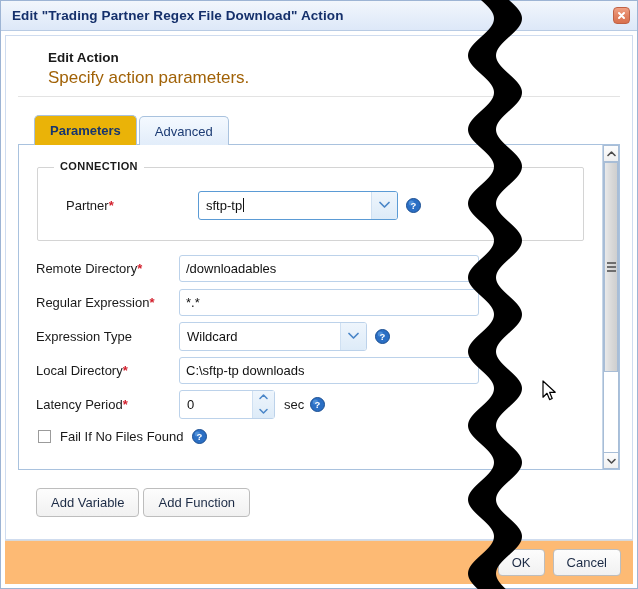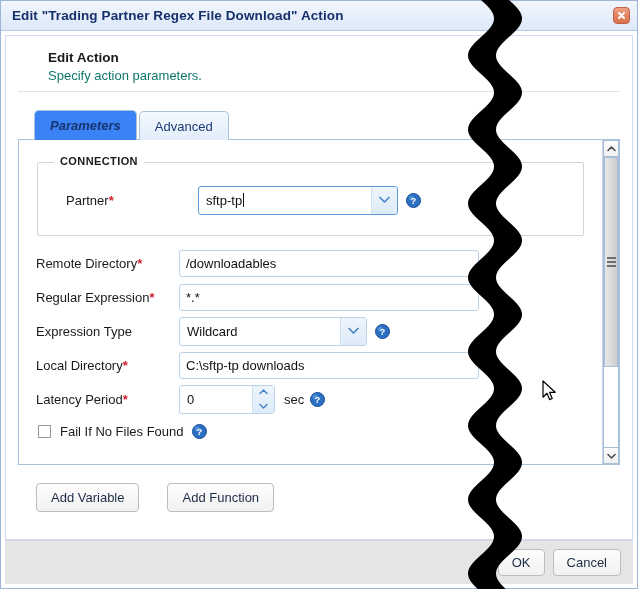--- a/index.html
+++ b/index.html
@@ -85,22 +85,22 @@
     border-bottom: 1px solid #e3e3e3;
     margin: 0 12px;
   }
   .hdr-title {
     font-size: 13.5px;
     font-weight: bold;
     color: #1a1a1a;
     margin-bottom: 3px;
   }
   .hdr-sub {
-    font-size: 13px;
-    color: #0f766e;
+    font-size: 17px;
+    color: #a16207;
   }
 
   
   .tabstrip {
     position: relative;
     margin: 18px 0 0 28px;
     height: 30px;
     display: flex;
     align-items: flex-end;
     z-index: 3;
@@ -114,26 +114,25 @@
     box-sizing: border-box;
     height: 29px;
     line-height: 17px;
     cursor: pointer;
     color: #1b3a73;
     background: linear-gradient(to bottom, #f4f9ff 0%, #e2edfa 100%);
     margin-right: 2px;
     position: relative;
   }
   .tab.active {
-    background: #3b82f6;
+    background: #eab308;
     font-weight: bold;
     color: #17356e;
     height: 30px;
     z-index: 2;
-    font-style: italic;
   }
 
   
   .tabpanel {
     position: relative;
     margin: -1px 12px 0 12px;
     border: 1px solid #a9c2de;
     background: #ffffff;
     flex: 0 0 auto;
     height: 326px;
@@ -364,37 +363,37 @@
   .grip div {
     height: 2px;
     background: #6e6e6e;
     margin: 2px 0;
   }
 
   
   .lowerbtns {
     padding: 18px 0 0 30px;
     display: flex;
-    gap: 28px;
+    gap: 4px;
   }
   button.btn {
     font-family: "Liberation Sans", sans-serif;
     font-size: 13px;
     color: #1c2b45;
     background: linear-gradient(to bottom, #fdfdfd 0%, #f1f1f1 100%);
     border: 1px solid #bdbdbd;
     border-radius: 4px;
     padding: 6px 14px;
     cursor: pointer;
   }
 
   
   .footer {
     flex: 0 0 44px;
-    background: #e5e5e5;
+    background: #fdba74;
     border-top: 1px solid #d8d8d8;
     margin: 0 4px 4px 4px;
     display: flex;
     align-items: center;
     justify-content: flex-end;
     padding-right: 12px;
     gap: 8px;
     box-sizing: border-box;
   }
   .footer button.btn { padding: 5px 13px; }

